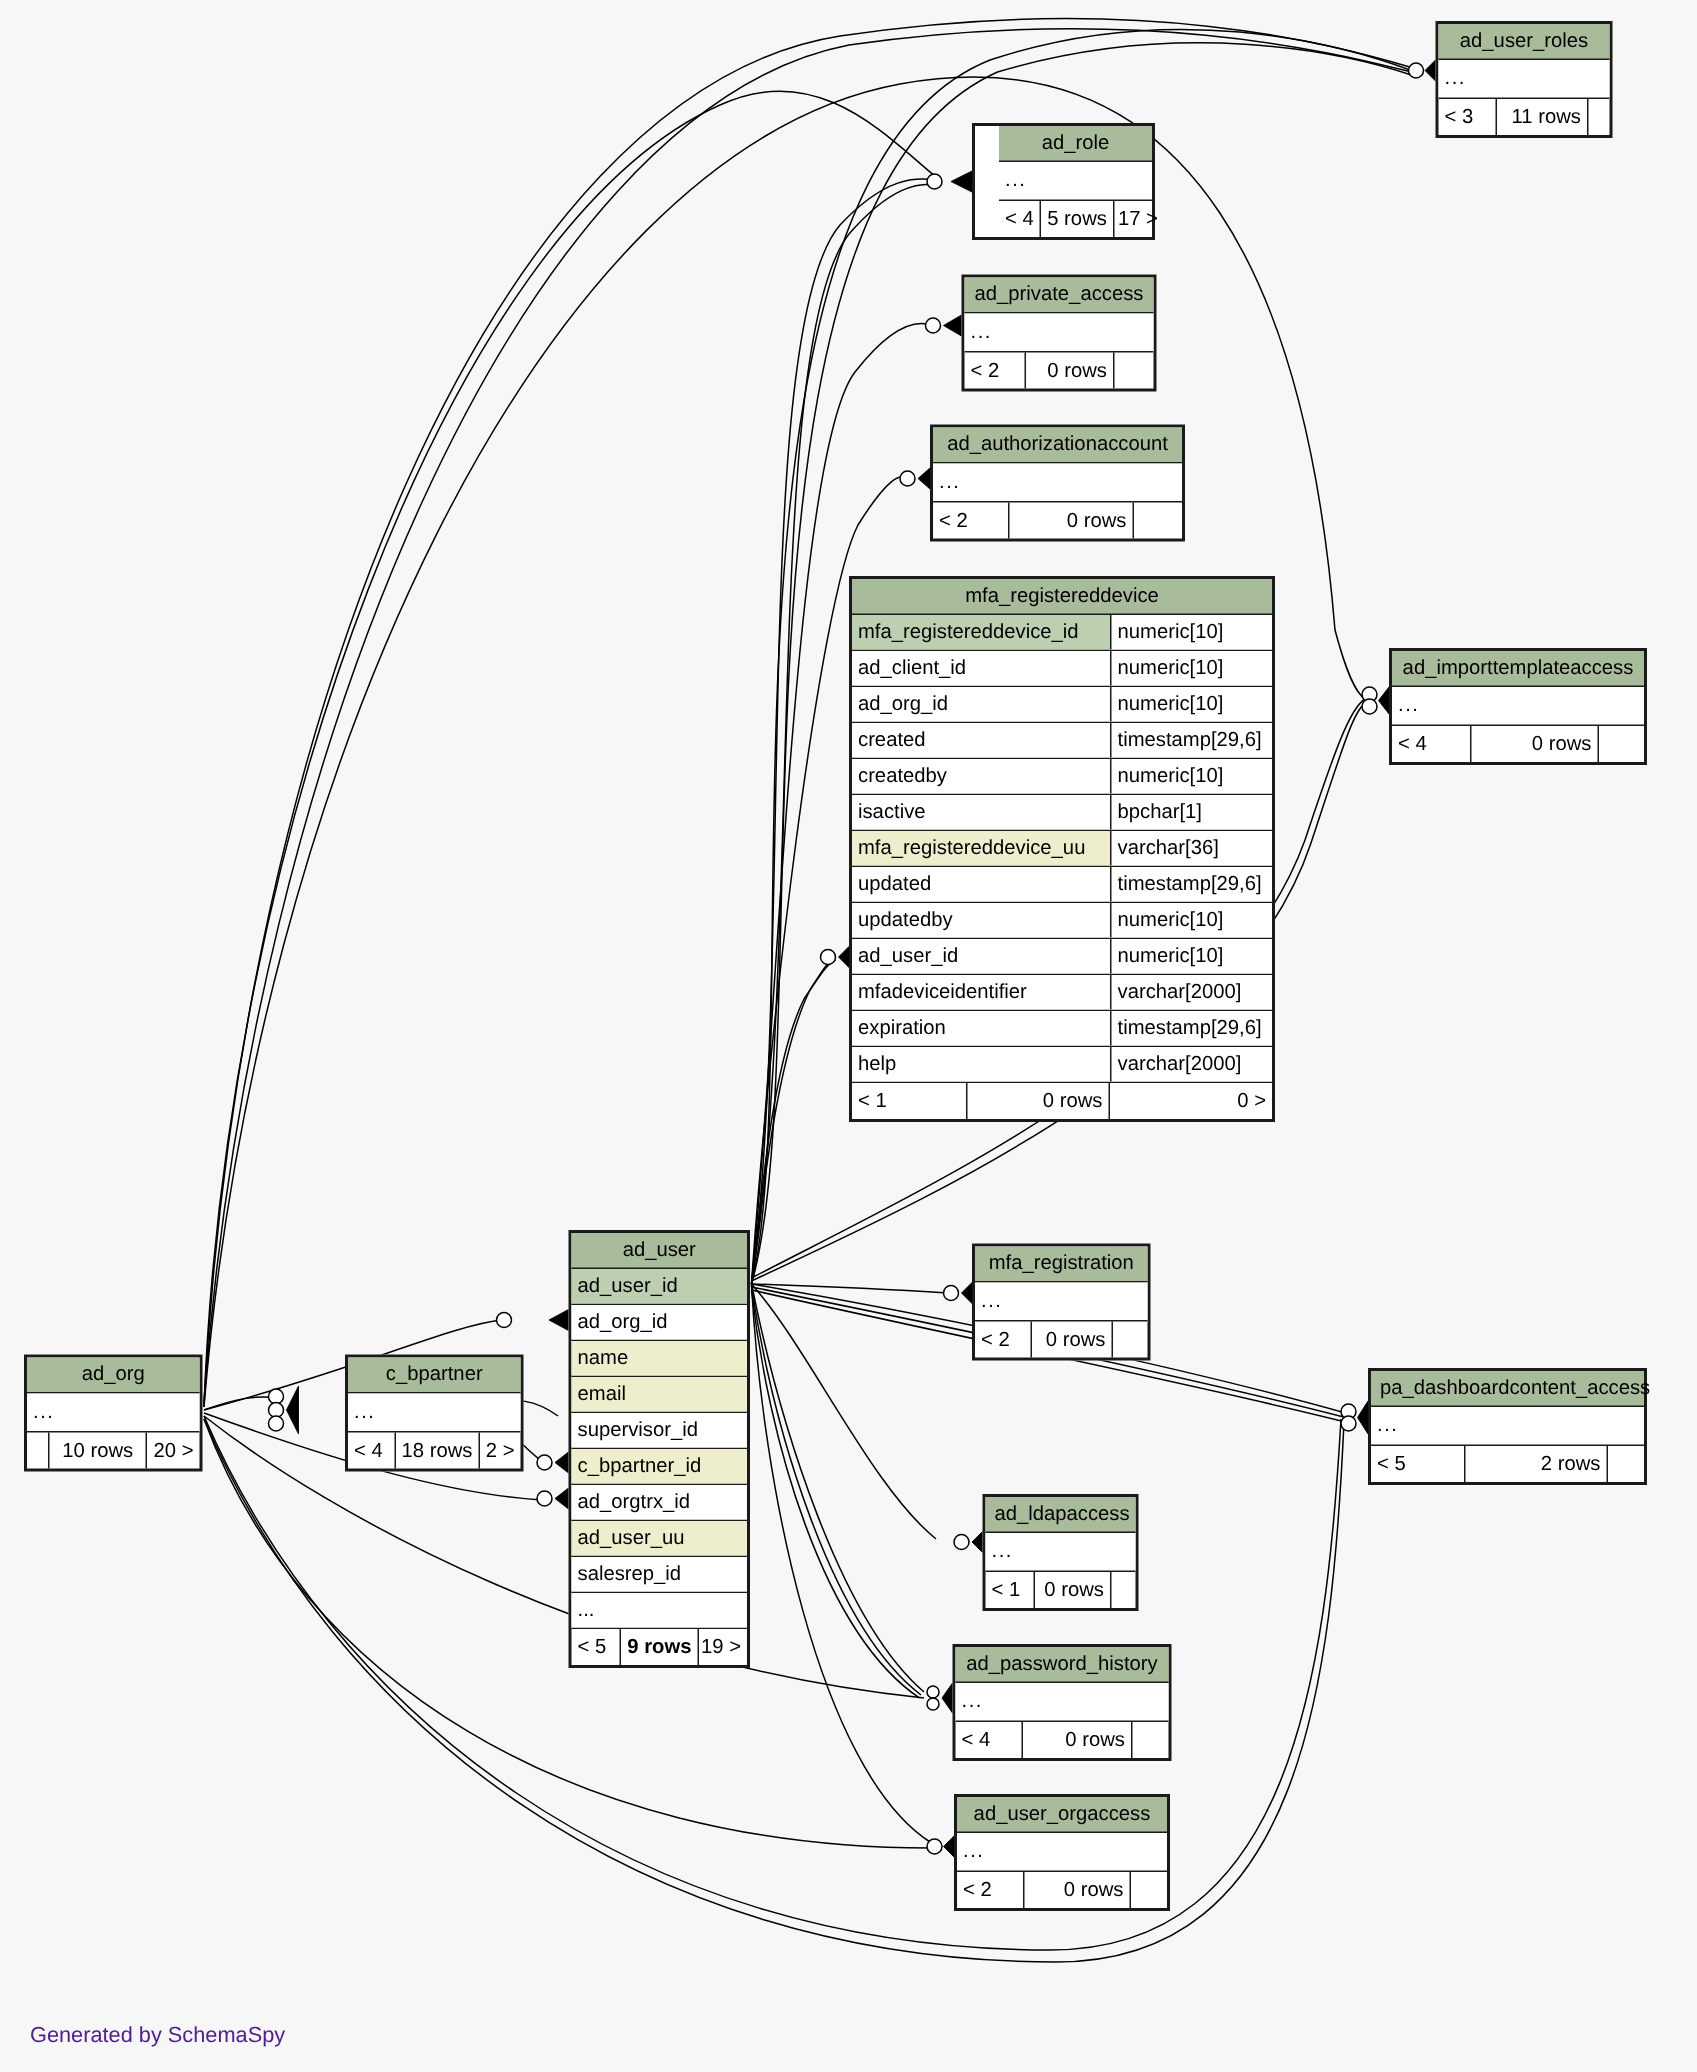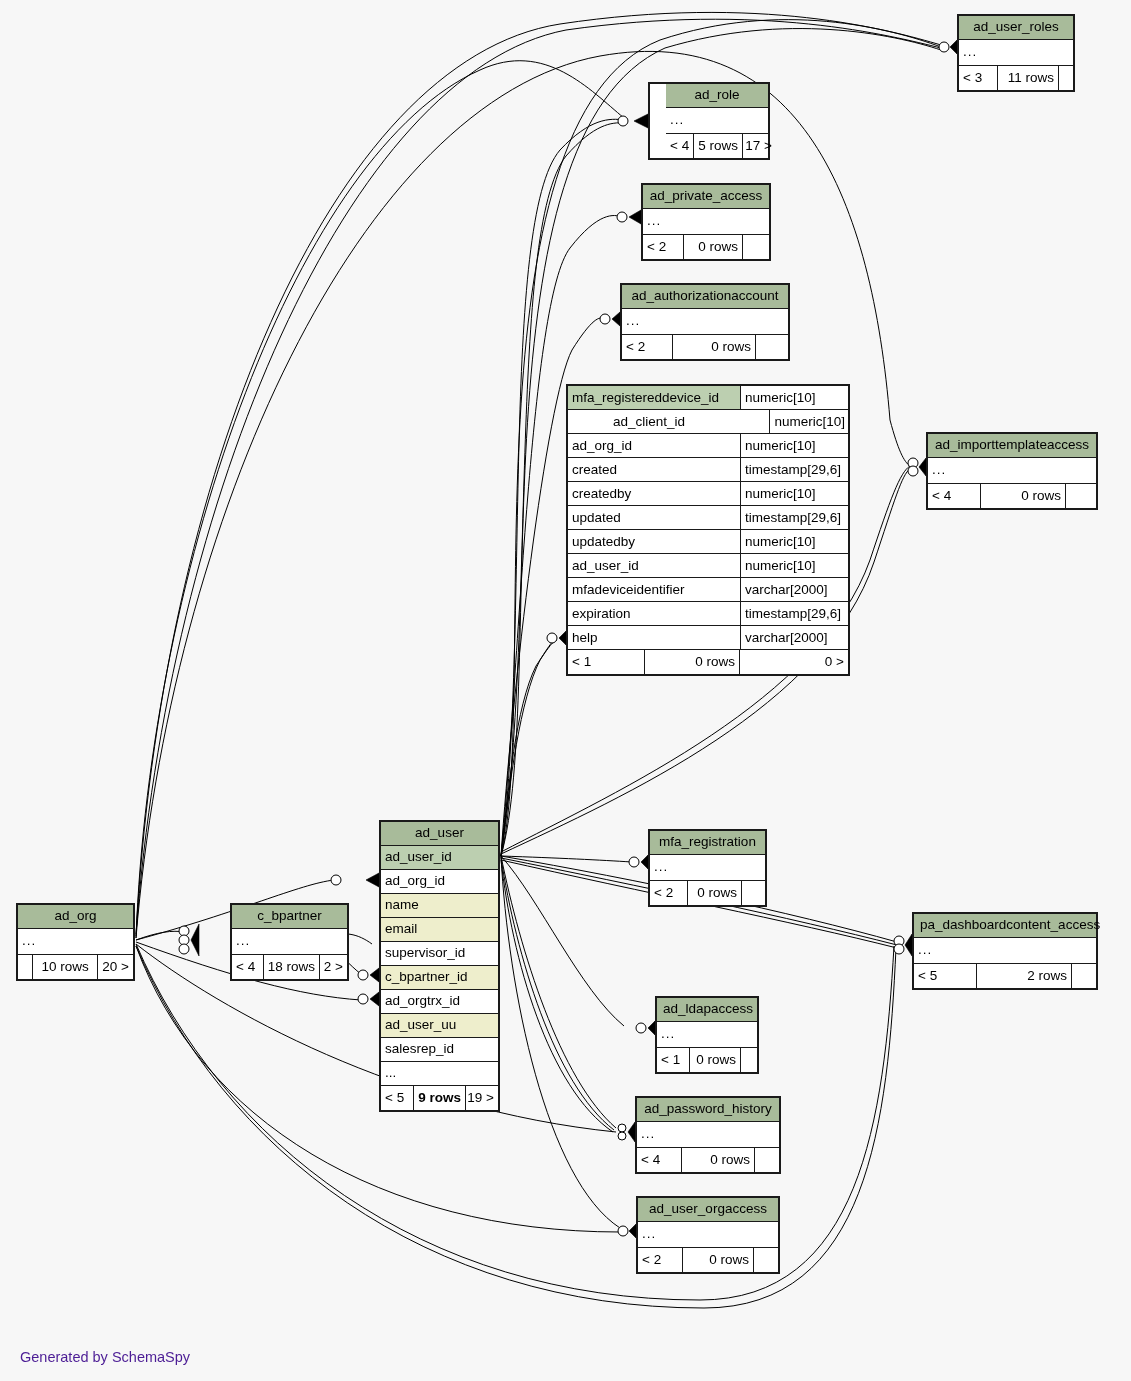--- a/index.html
+++ b/index.html
@@ -264,40 +264,49 @@
     <div class="table-node" style="left: 620px; top: 283px; width: 170px;">
       <div class="tbl-title">ad_authorizationaccount</div>
       <div class="ellipsis-row">...</div>
       <div class="tbl-foot">
         <div class="foot-left" style="width: 50px;">&lt; 2</div>
         <div class="foot-mid rightalign" style="width: 84px;">0 rows</div>
         <div class="foot-right" style="width: 36px; flex: 1 1 0%;"></div>
       </div>
     </div>
     <div class="table-node" style="left: 566px; top: 384px; width: 284px;">
+      <div class="tbl-title">mfa_registereddevice</div>
       <div class="tbl-rows">
         <div class="tbl-row">
           <div class="cell-name pk" style="width: 172px;">mfa_registereddevice_id</div>
           <div class="cell-type plain">numeric[10]</div>
         </div>
         <div class="tbl-row">
-          <div class="cell-name plain" style="width: 172px; margin-left: 41px;">ad_client_id</div>
+          <div class="cell-name plain" style="width: 172px;">ad_client_id</div>
           <div class="cell-type plain">numeric[10]</div>
         </div>
         <div class="tbl-row">
           <div class="cell-name plain" style="width: 172px;">ad_org_id</div>
           <div class="cell-type plain">numeric[10]</div>
         </div>
         <div class="tbl-row">
           <div class="cell-name plain" style="width: 172px;">created</div>
           <div class="cell-type plain">timestamp[29,6]</div>
         </div>
         <div class="tbl-row">
           <div class="cell-name plain" style="width: 172px;">createdby</div>
           <div class="cell-type plain">numeric[10]</div>
+        </div>
+        <div class="tbl-row">
+          <div class="cell-name plain" style="width: 172px;">isactive</div>
+          <div class="cell-type plain">bpchar[1]</div>
+        </div>
+        <div class="tbl-row">
+          <div class="cell-name uk" style="width: 172px;">mfa_registereddevice_uu</div>
+          <div class="cell-type plain">varchar[36]</div>
         </div>
         <div class="tbl-row">
           <div class="cell-name plain" style="width: 172px;">updated</div>
           <div class="cell-type plain">timestamp[29,6]</div>
         </div>
         <div class="tbl-row">
           <div class="cell-name plain" style="width: 172px;">updatedby</div>
           <div class="cell-type plain">numeric[10]</div>
         </div>
         <div class="tbl-row">

